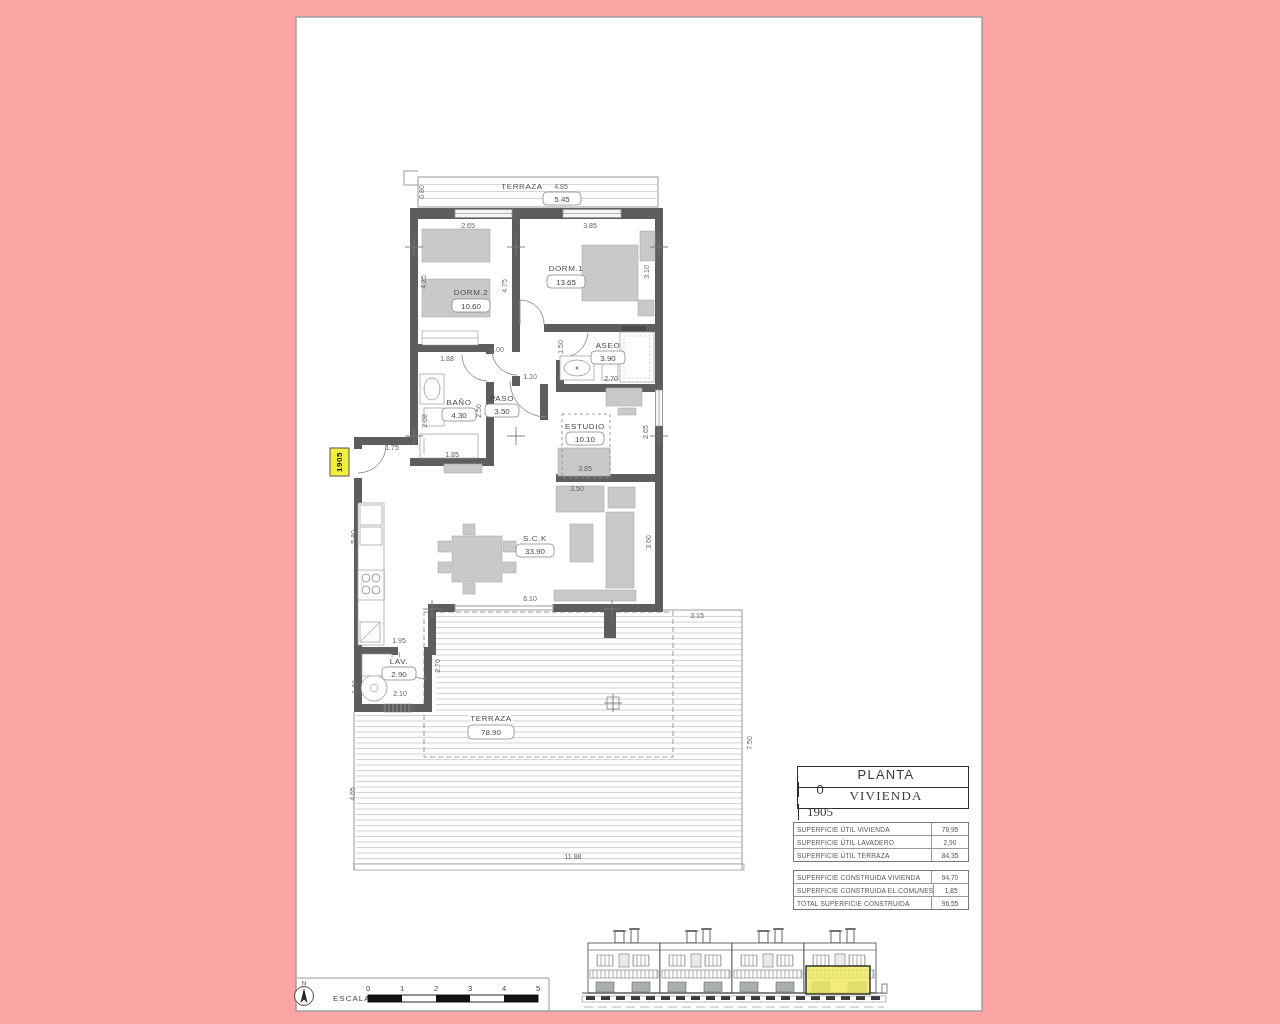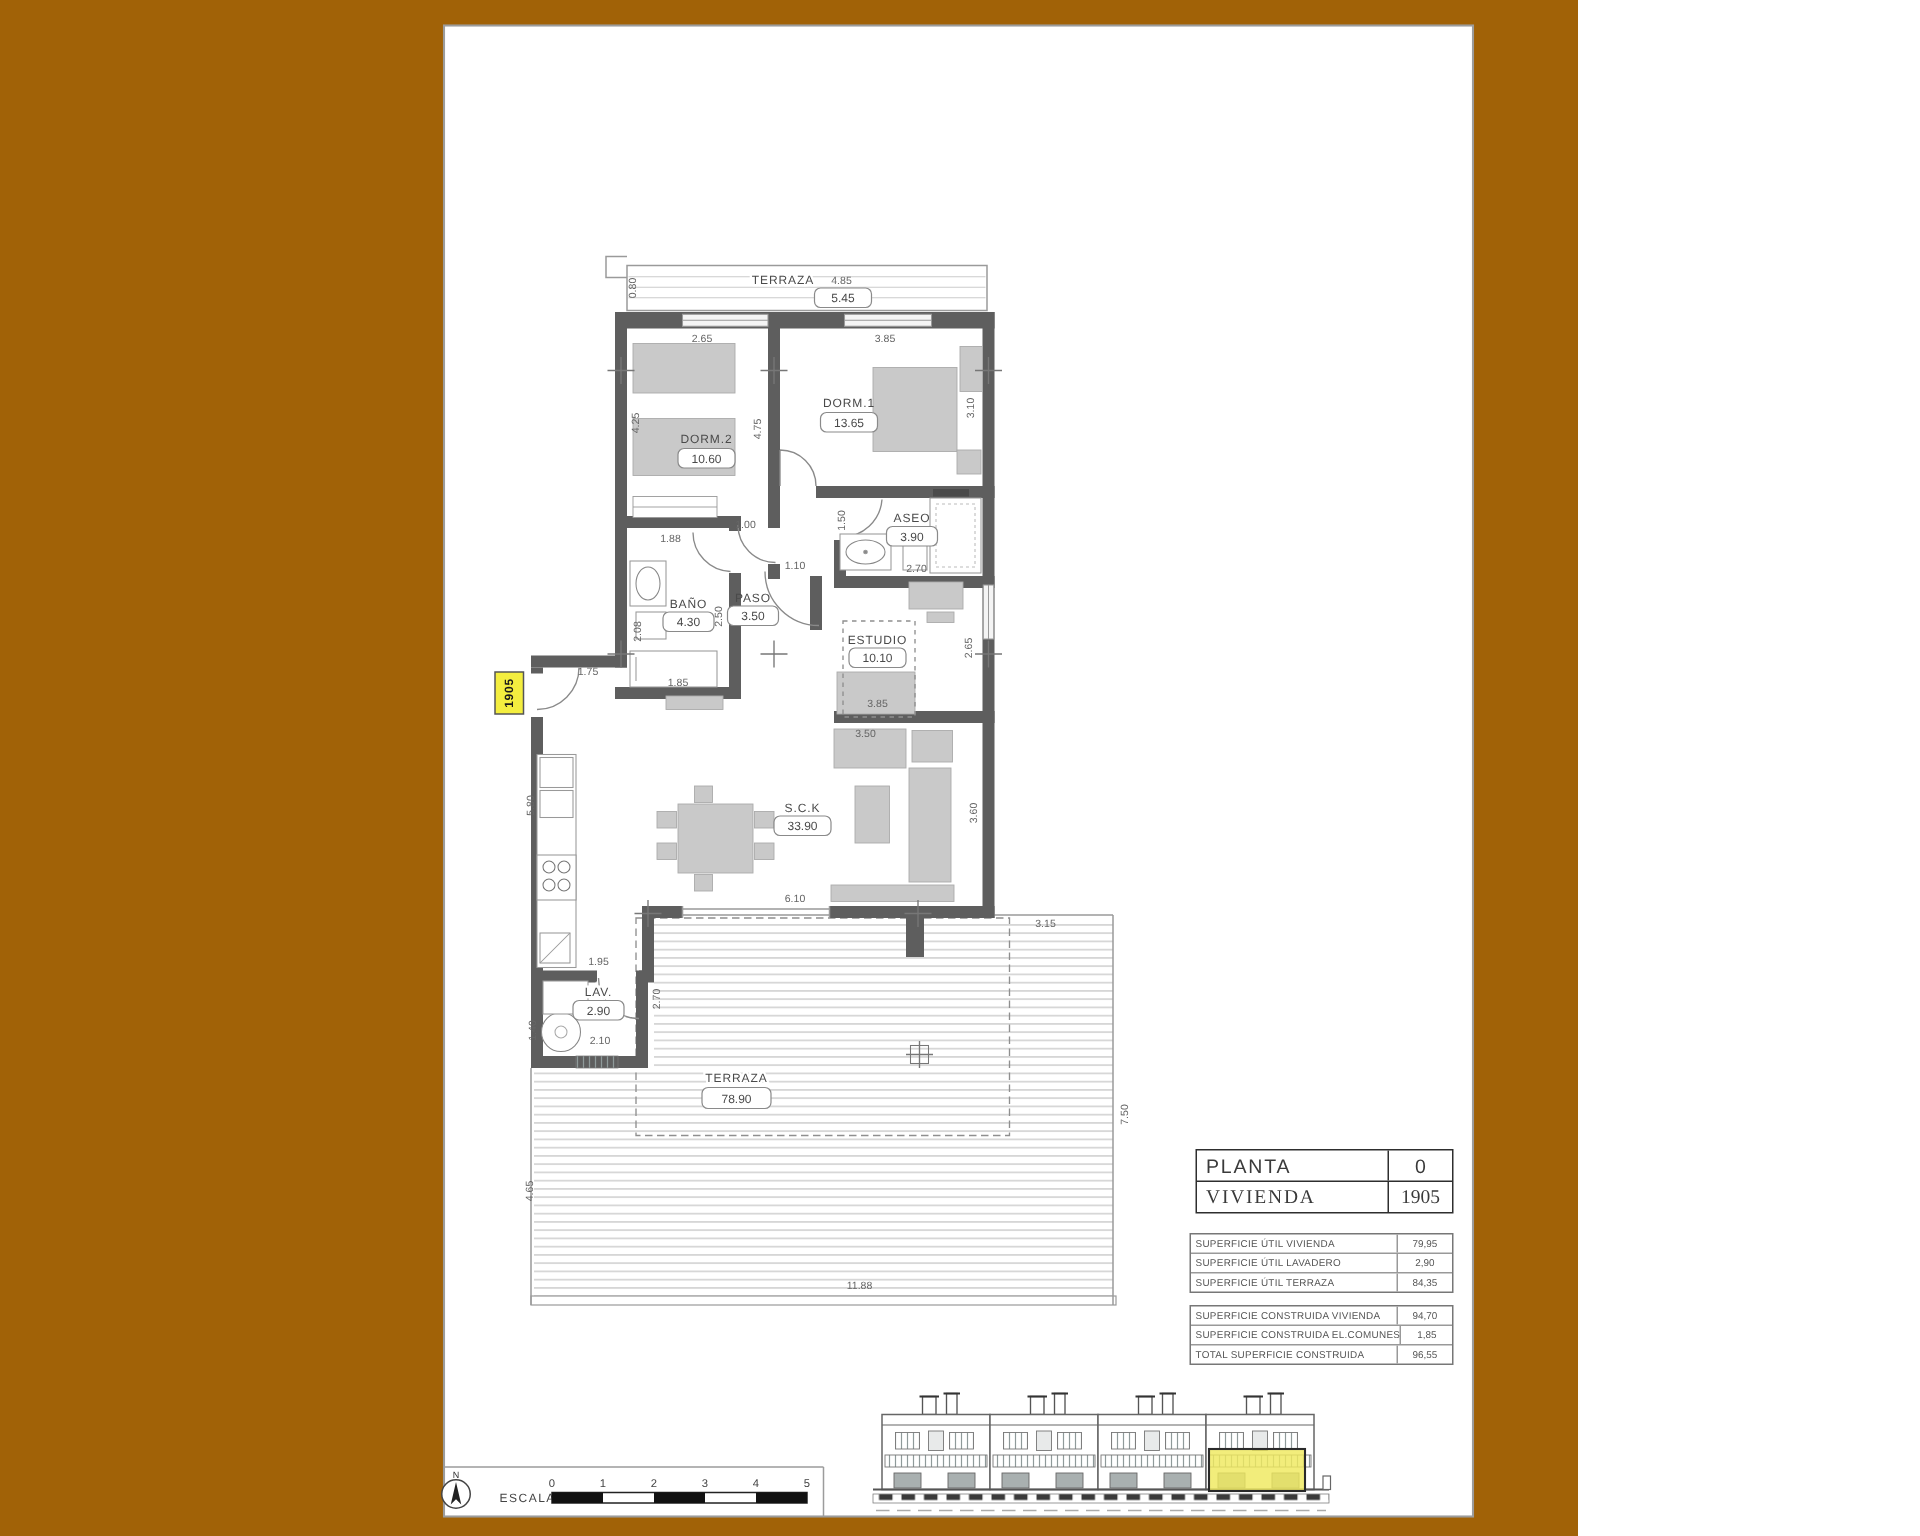--- a/index.html
+++ b/index.html
@@ -1,29 +1,29 @@
 <!DOCTYPE html>
 <html><head>
 <meta charset="utf-8">
 <style>
   html,body{margin:0;padding:0;background:#fff;}
-  .page{position:relative;width:1052px;height:1024px;background:#a16207;overflow:hidden;
+  .page{position:relative;width:1280px;height:1024px;background:#fca5a5;overflow:hidden;
         font-family:"Liberation Sans",sans-serif;}
   svg text{font-family:"Liberation Sans",sans-serif;}
   .rname{font-size:8px;fill:#4a4a4a;letter-spacing:.6px;}
   .rarea{font-size:8px;fill:#4a4a4a;}
   .dim{font-size:7px;fill:#666;}
   .halo{paint-order:stroke;stroke:#ffffff;stroke-width:3px;}
   .tick{font-size:7.5px;fill:#444;}
   .scale-label{font-size:8px;fill:#444;letter-spacing:1px;}
   .north-n{font-size:6px;fill:#333;}
   .tag-text{font-size:8px;fill:#1a1a1a;font-weight:bold;letter-spacing:.5px;}
 
   .tb-main{position:absolute;left:797px;top:766px;width:170px;border:1.6px solid #2e2e2e;background:#fff;}
-  .tb-main .row{display:flex;height:20px;align-items:center;}
+  .tb-main .row{display:flex;height:20px;align-items:center;flex-direction:column;}
   .tb-main .row + .row{border-top:1.6px solid #2e2e2e;font-family:Liberation Serif, serif;}
   .tb-main .lbl{flex:1;font-size:13px;letter-spacing:1.2px;color:#3a3a3a;padding-left:6px;}
   .tb-main .val{width:42px;align-self:stretch;display:flex;align-items:center;justify-content:center;
                 border-left:1.6px solid #2e2e2e;font-size:13px;color:#3a3a3a;}
   .tb-small{position:absolute;left:793px;width:174px;border:1px solid #777;background:#fff;}
   .tb-small .row{display:flex;height:12px;align-items:center;}
   .tb-small .row + .row{border-top:1px solid #999;}
   .tb-small .lbl{flex:1;font-size:6.6px;letter-spacing:.2px;color:#555;padding-left:3px;white-space:nowrap;}
   .tb-small .val{width:36px;align-self:stretch;display:flex;align-items:center;justify-content:center;
                  border-left:1px solid #999;font-size:6.6px;color:#555;}

